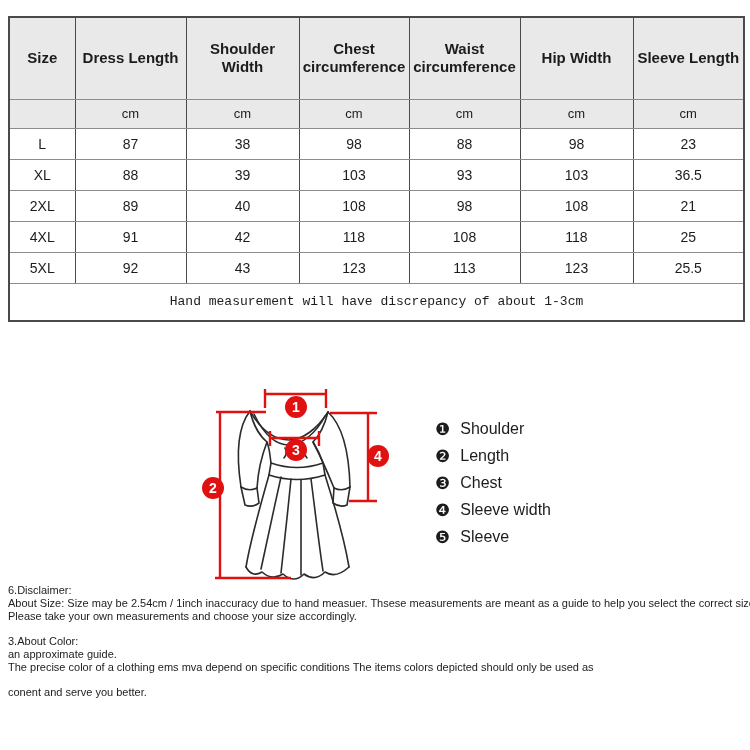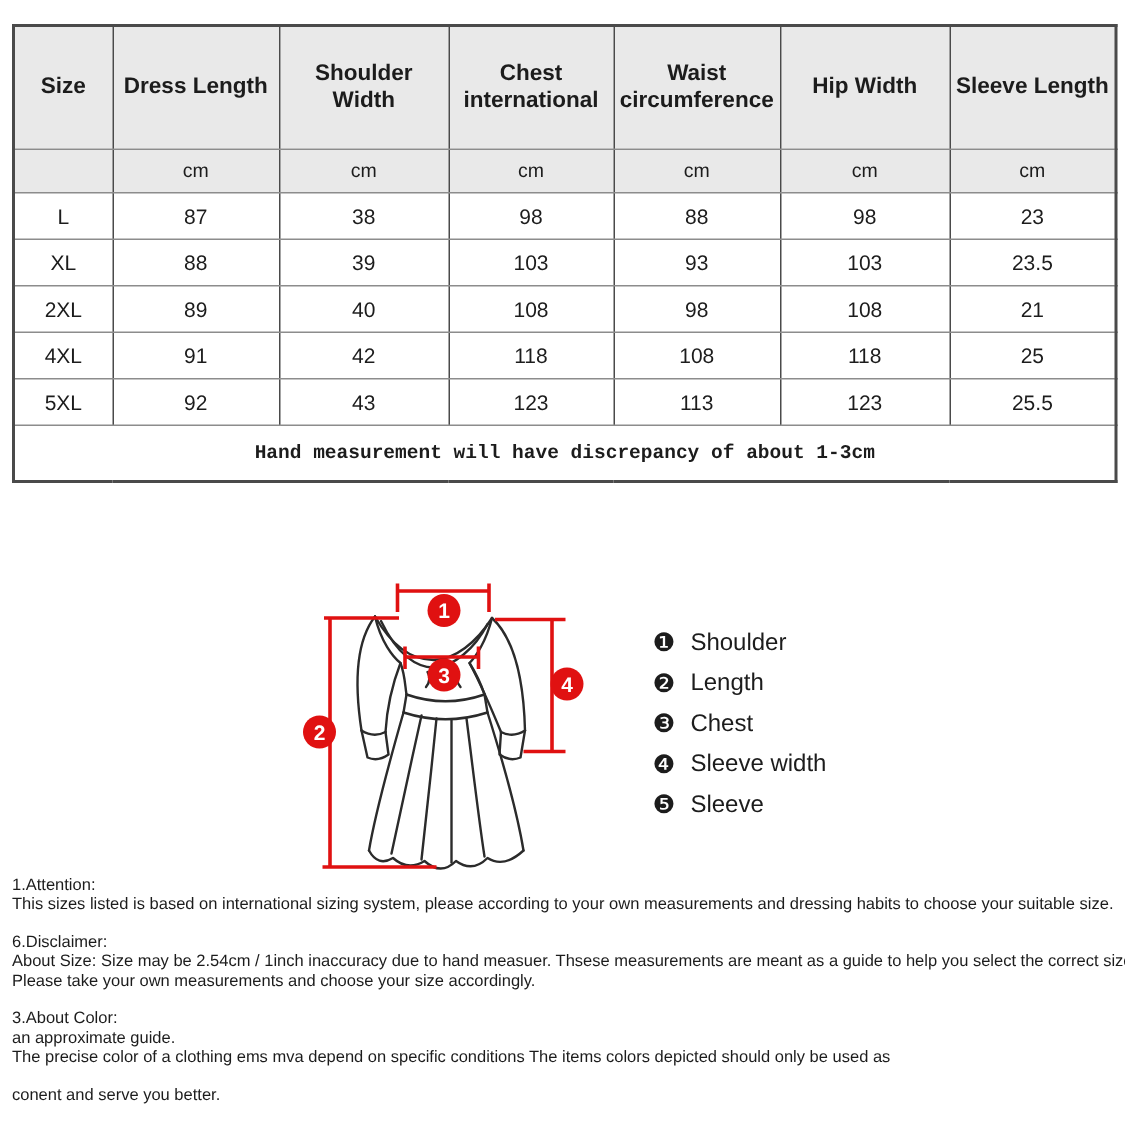--- a/index.html
+++ b/index.html
@@ -28,21 +28,21 @@
     background:var(--table-header-bg,#e9e9e9);
     font-size:15px; font-weight:bold; line-height:1.25;
     word-break:break-word; overflow-wrap:break-word;
   }
   .row-unit { height:29px;padding-left:35px; }
   .row-unit td { background:var(--table-header-bg,#e9e9e9); font-size:13px; }
   .row-data { height:31px; }
   .row-data td { font-size:14px; background:#fff; }
   .row-foot { height:38px; }
   .row-foot td {
-    font-family:"Liberation Mono", monospace; font-weight:bold;
+    font-family:"Liberation Mono", monospace; font-weight:normal;
     font-size:13px; background:#fff;
   }
 
   
   .dress-svg { position:absolute; left:180px; top:380px; }
   .dress { fill:none; stroke:#2b2b2b; stroke-width:1.6;
            stroke-linecap:round; stroke-linejoin:round; }
   .redline { fill:none; stroke:var(--accent,#e01111); stroke-width:2.4; }
   .marker {
     position:absolute; width:22px; height:22px; border-radius:50%;
@@ -77,21 +77,21 @@
       <col style="width:110px">
         <col style="width:111px">
         <col style="width:113px">
       <col style="width:111px">
     </colgroup>
     <tbody>
         <tr class="row-head">
       <th>Size</th>
       <th>Dress Length</th>
       <th>Shoulder Width</th>
-      <th>Chest international</th>
+      <th>Chest circumference</th>
       <th>Waist circumference</th>
       <th>Hip Width</th>
       <th>Sleeve Length</th>
     </tr>
     <tr class="row-unit">
       <td></td>
       <td>cm</td>
       <td>cm</td>
       <td>cm</td>
       <td>cm</td>
@@ -107,21 +107,21 @@
       <td>98</td>
       <td>23</td>
     </tr>
     <tr class="row-data">
       <td>XL</td>
       <td>88</td>
       <td>39</td>
       <td>103</td>
       <td>93</td>
       <td>103</td>
-      <td>23.5</td>
+      <td>36.5</td>
     </tr>
     <tr class="row-data">
       <td>2XL</td>
       <td>89</td>
       <td>40</td>
       <td>108</td>
       <td>98</td>
       <td>108</td>
       <td>21</td>
     </tr>
@@ -216,24 +216,20 @@
       <span class="legend-label">Sleeve width</span>
     </div>
     <div class="legend-item">
       <span class="legend-glyph">❺</span>
       <span class="legend-label">Sleeve</span>
     </div>
   </div>
 
   <div class="notes">
     <div class="note-section">
-      <div class="note-title">1.Attention:</div>
-      <div class="note-line">This sizes listed is based on international sizing system, please according to your own measurements and dressing habits to choose your suitable size.</div>
-    </div>
-    <div class="note-section">
       <div class="note-title">6.Disclaimer:</div>
       <div class="note-line">About Size: Size may be 2.54cm / 1inch inaccuracy due to hand measuer. Thsese measurements are meant as a guide to help you select the correct size.</div>
       <div class="note-line">Please take your own measurements and choose your size accordingly.</div>
     </div>
     <div class="note-section">
       <div class="note-title">3.About Color:</div>
       <div class="note-line">an approximate guide.</div>
       <div class="note-line">The precise color of a clothing ems mva depend on specific conditions The items colors depicted should only be used as</div>
     </div>
     <div class="note-section">

